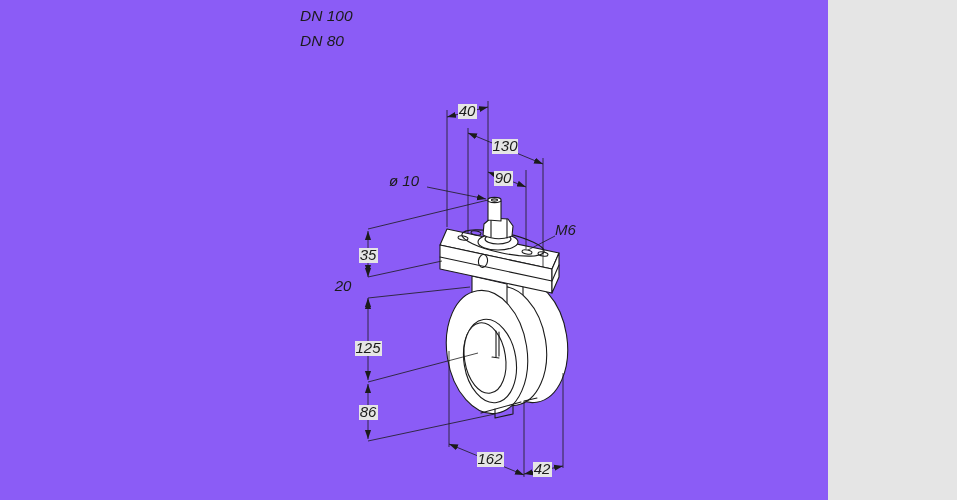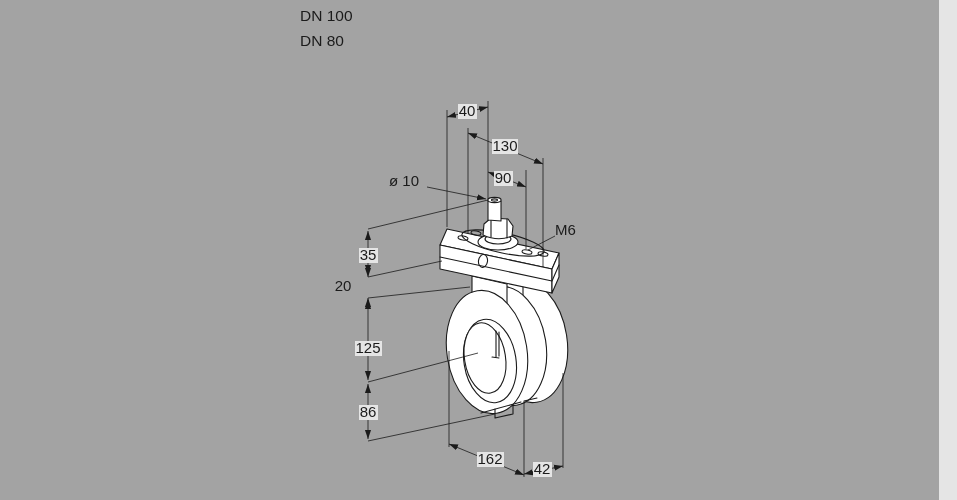--- a/index.html
+++ b/index.html
@@ -1,17 +1,17 @@
 <!DOCTYPE html>
 <html><head>
 <meta charset="utf-8">
 <style>
   html,body{margin:0;padding:0;}
   body{background:#e5e5e5;font-family:"Liberation Sans",sans-serif;}
-  .stage{position:relative;width:939px;height:500px;background:#a3a3a3;overflow:hidden;}
+  .stage{position:relative;width:828px;height:500px;background:#8b5cf6;overflow:hidden;font-style:italic;}
   svg{position:absolute;left:0;top:0;}
   .part{fill:#ffffff;stroke:#1b1b1b;stroke-width:1.1;stroke-linejoin:round;stroke-linecap:round;}
   .partline{fill:none;stroke:#1b1b1b;stroke-width:1.1;stroke-linejoin:round;stroke-linecap:round;}
   .dimline{fill:none;stroke:#1b1b1b;stroke-width:0.8;}
   .dimtext{font-family:"Liberation Sans",sans-serif;font-size:15px;fill:#1b1b1b;}
   .dntext{font-family:"Liberation Sans",sans-serif;font-size:15.5px;fill:#1b1b1b;}
   .labelbg{fill:#e5e5e5;}
 </style>
 </head>
 <body>

